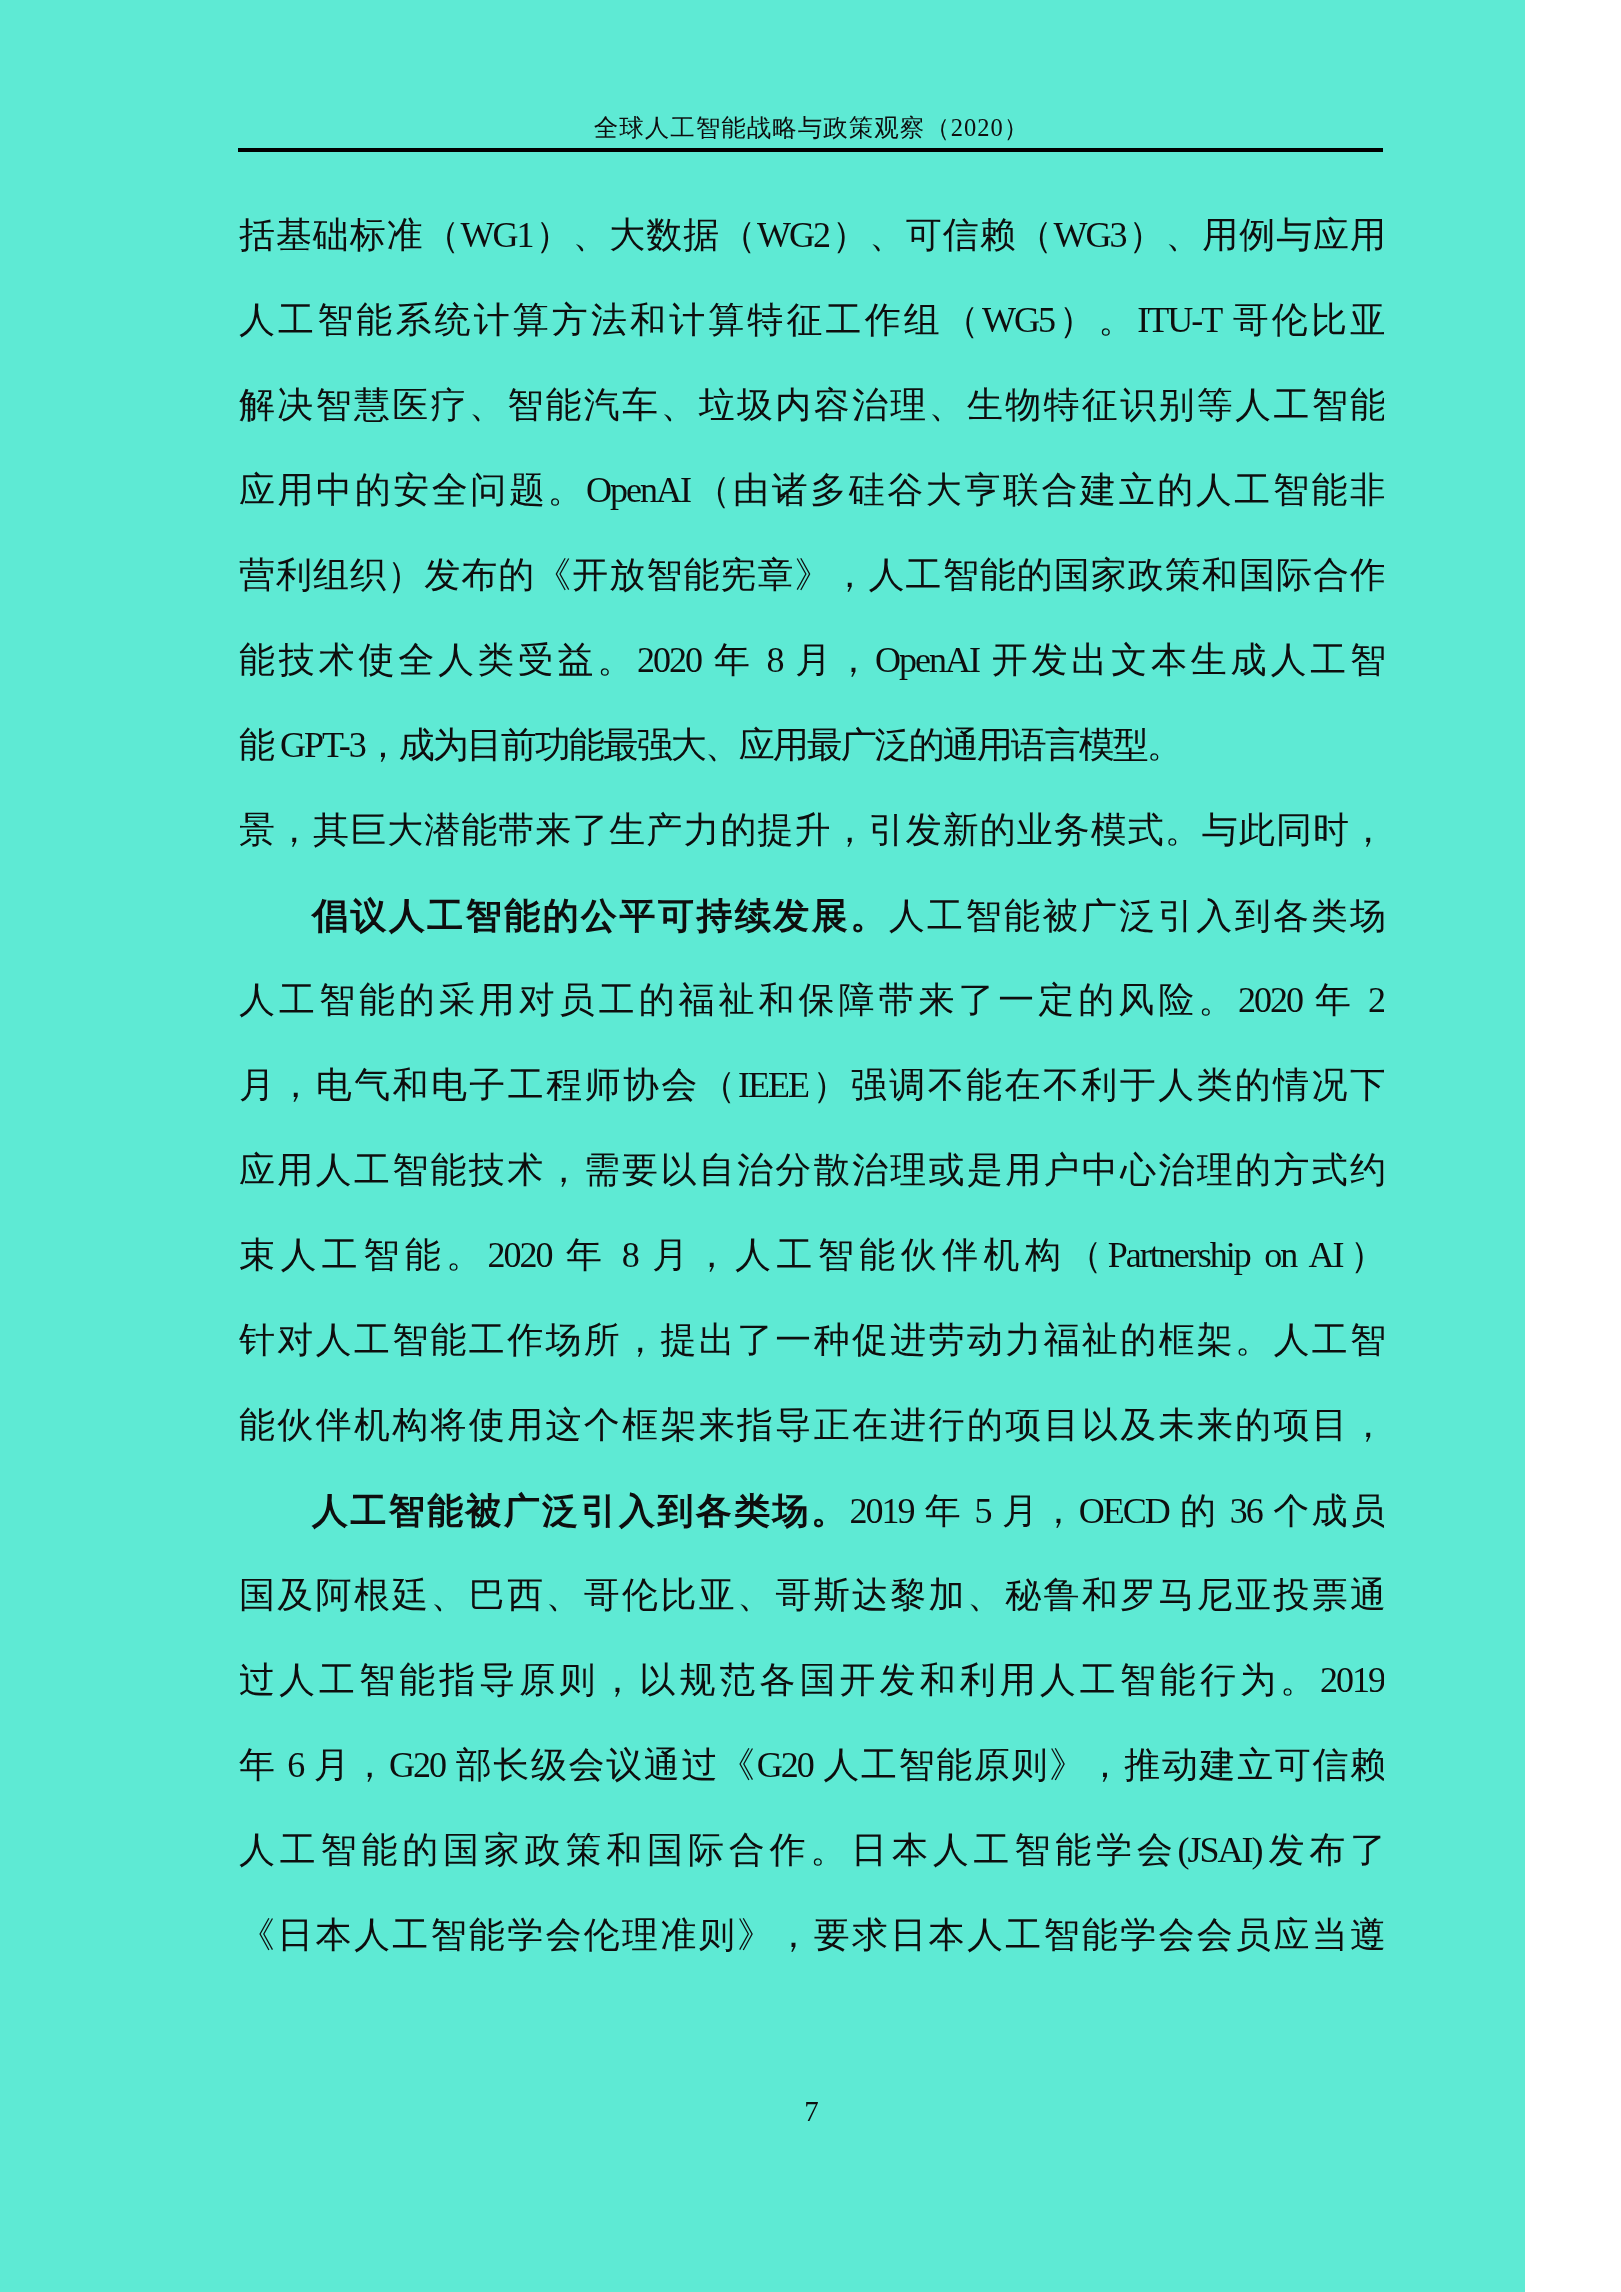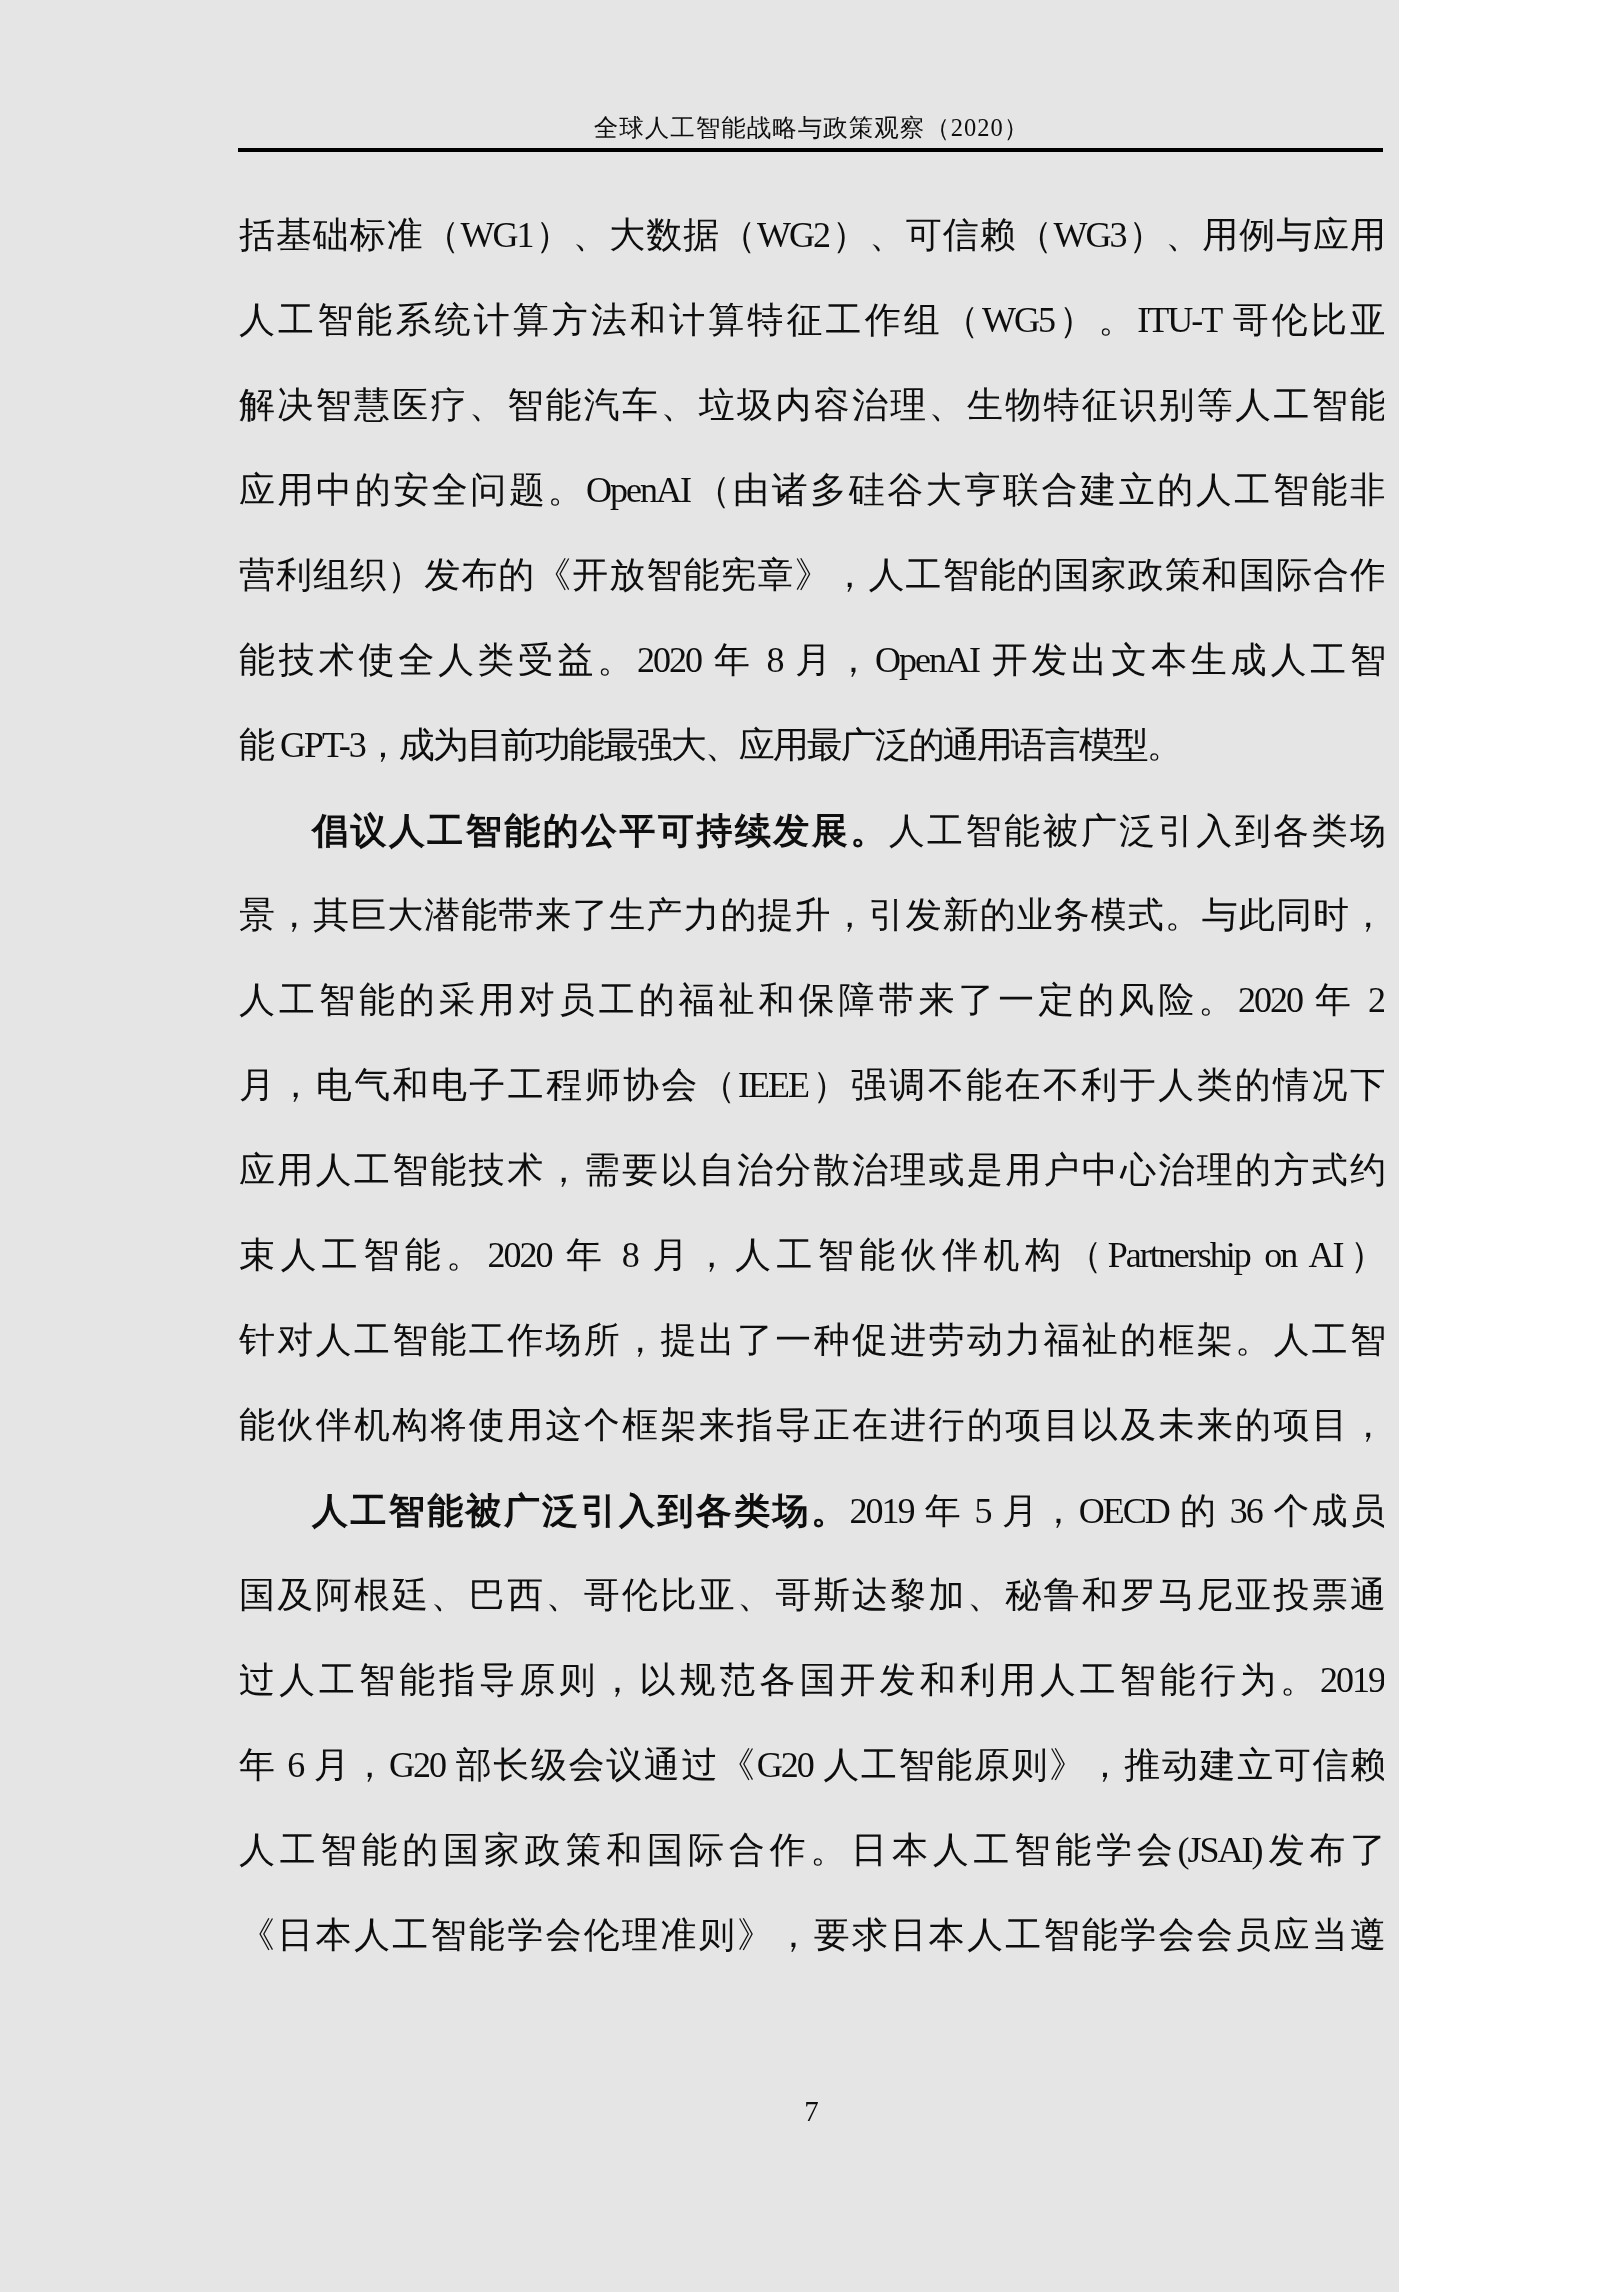--- a/index.html
+++ b/index.html
@@ -3,23 +3,23 @@
 <meta charset="utf-8">
 <title>Document Page</title>
 <style>
   html, body {
     margin: 0;
     padding: 0;
     background: #ffffff;
   }
   .page {
     position: relative;
-    width: 1399px;
+    width: 1525px;
     height: 2293px;
-    background: #e5e5e5;
+    background: #5eead4;
     color: #0e0e0e;
     font-family: "Liberation Serif", "DejaVu Serif", serif;
     overflow: hidden;
   }
   .header-title {
     position: absolute;
     top: 112px;
     left: 239px;
     width: 1145px;
     text-align: center;
@@ -81,22 +81,22 @@
   <div class="header-rule"></div>
 
   <div class="doc-body" id="doc-body">
       <div class="line">括基础标准（WG1）、大数据（WG2）、可信赖（WG3）、用例与应用（WG4）、</div>
       <div class="line">人工智能系统计算方法和计算特征工作组（WG5）。ITU-T 哥伦比亚</div>
       <div class="line">解决智慧医疗、智能汽车、垃圾内容治理、生物特征识别等人工智能</div>
       <div class="line">应用中的安全问题。OpenAI（由诸多硅谷大亨联合建立的人工智能非</div>
       <div class="line">营利组织）发布的《开放智能宪章》，人工智能的国家政策和国际合作</div>
       <div class="line">能技术使全人类受益。2020 年 8 月，OpenAI 开发出文本生成人工智</div>
       <div class="line nofill">能 GPT-3，成为目前功能最强大、应用最广泛的通用语言模型。</div>
+      <div class="line">景，其巨大潜能带来了生产力的提升，引发新的业务模式。与此同时，</div>
       <div class="line indent"><span class="lead">倡议人工智能的公平可持续发展。</span>人工智能被广泛引入到各类场</div>
-      <div class="line">景，其巨大潜能带来了生产力的提升，引发新的业务模式。与此同时，</div>
       <div class="line">人工智能的采用对员工的福祉和保障带来了一定的风险。2020 年 2</div>
       <div class="line">月，电气和电子工程师协会（IEEE）强调不能在不利于人类的情况下</div>
       <div class="line">应用人工智能技术，需要以自治分散治理或是用户中心治理的方式约</div>
       <div class="line">束人工智能。2020 年 8 月，人工智能伙伴机构（Partnership on AI）</div>
       <div class="line">针对人工智能工作场所，提出了一种促进劳动力福祉的框架。人工智</div>
       <div class="line">能伙伴机构将使用这个框架来指导正在进行的项目以及未来的项目，</div>
       <div class="line indent"><span class="lead">人工智能被广泛引入到各类场。</span>2019 年 5 月，OECD 的 36 个成员</div>
       <div class="line">国及阿根廷、巴西、哥伦比亚、哥斯达黎加、秘鲁和罗马尼亚投票通</div>
       <div class="line">过人工智能指导原则，以规范各国开发和利用人工智能行为。2019</div>
       <div class="line">年 6 月，G20 部长级会议通过《G20 人工智能原则》，推动建立可信赖</div>

